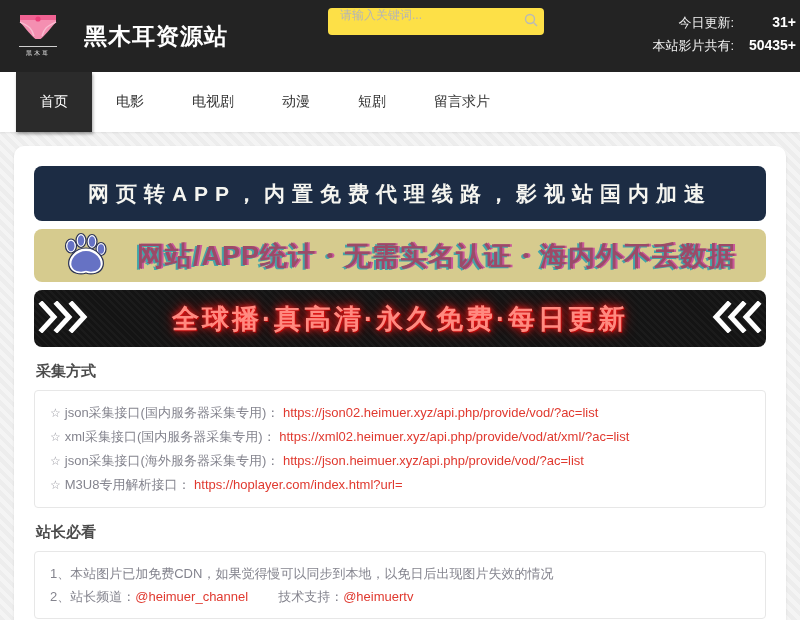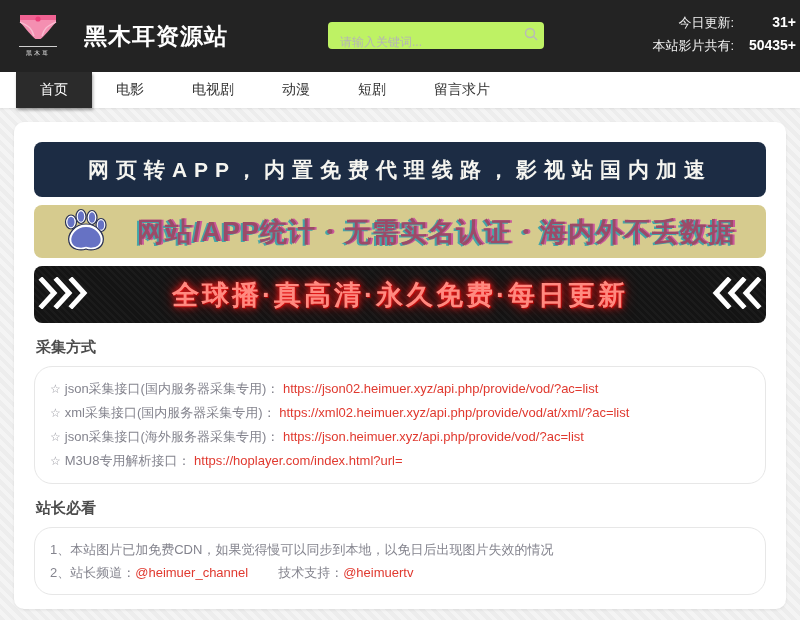--- a/index.html
+++ b/index.html
@@ -13,36 +13,36 @@
   
   .header {
     height:72px; background:#232323; position:relative;
     display:flex; align-items:center; padding:0 16px;
   }
   .logo { display:flex; flex-direction:column; align-items:center; cursor:pointer; width:44px; }
   .logo-line { width:38px; height:1px; background:#cfcfcf; margin-top:2px; }
   .logo-caption { color:#e8e8e8; font-size:6px; letter-spacing:2px; margin-top:2px; }
   .site-title { color:#ffffff; font-size:23px; font-weight:bold; margin-left:24px; letter-spacing:1px; cursor:pointer; }
   .search-wrap {
-    position:absolute; left:328px; top:22px; width:216px; height:27px;
-    background:#bef264; border-radius:4px; display:flex; align-items:flex-end;
+    position:absolute; left:328px; top:8px; width:216px; height:27px;
+    background:#fde047; border-radius:4px; display:flex; align-items:flex-start;
   }
   .search-input {
     flex:1; border:none; outline:none; background:transparent;
     font-size:12px; color:#333; padding:0 4px 0 12px;
     font-family:"Liberation Sans", sans-serif;
   }
   .search-input::placeholder { color:#b5b5b5; }
   .search-btn { width:26px; height:27px; border:none; background:transparent; cursor:pointer; display:flex; align-items:center; justify-content:center; }
   .stats { position:absolute; right:4px; top:14px; display:grid; grid-template-columns:auto 58px; row-gap:5px; column-gap:4px; }
   .stat-label { color:#f0f0f0; font-size:13px; text-align:right; }
   .stat-value { color:#ffffff; font-size:14px; font-weight:bold; text-align:right; }
 
   
-  .nav { height:36px; background:#ffffff; display:flex; align-items:stretch; padding-left:16px; box-shadow:0 1px 2px rgba(0,0,0,.07); }
+  .nav { height:60px; background:#ffffff; display:flex; align-items:stretch; padding-left:16px; box-shadow:0 1px 2px rgba(0,0,0,.07); }
   .nav-item {
     display:flex; align-items:center; padding:0 24px; font-size:14px; color:#333;
     cursor:pointer; white-space:nowrap;
   }
   .nav-item.active { background:#2b2b2b; color:#ffffff; box-shadow:1px 2px 3px rgba(0,0,0,.35); }
 
   
   .card {
     margin:14px; background:#ffffff; border-radius:10px;
     box-shadow:0 1px 3px rgba(0,0,0,.08);
@@ -66,21 +66,21 @@
     background:#141414;
     background-image:repeating-linear-gradient(45deg, rgba(255,255,255,.03) 0 2px, rgba(0,0,0,0) 2px 5px);
   }
   .banner-global-text {
     font-size:27px; font-weight:bold; color:#ff8a80; letter-spacing:3px;
     text-shadow:0 0 6px #ff2020, 0 0 14px #c40000, 1px 1px 0 #8f0000;
   }
 
   .section-title { font-size:15px; font-weight:bold; color:#4c4c4c; margin:15px 2px 9px; }
   .info-box {
-    border:1px solid #e7e7e7; border-radius:18px; padding:10px 15px;
+    border:1px solid #e7e7e7; border-radius:4px; padding:10px 15px;
     font-size:13px; line-height:23px; color:#84848e;
   }
   .row { white-space:nowrap; overflow:hidden; }
   .star { color:#9a9aa2; margin-right:4px; font-size:12px; }
   a.red-link, .red-link { color:#e0392f; text-decoration:none; cursor:pointer; }
   .note-strong { color:#e8262b; font-weight:bold; }
   .note-gap { margin-left:30px; }
 </style>
 </head>
 <body>

